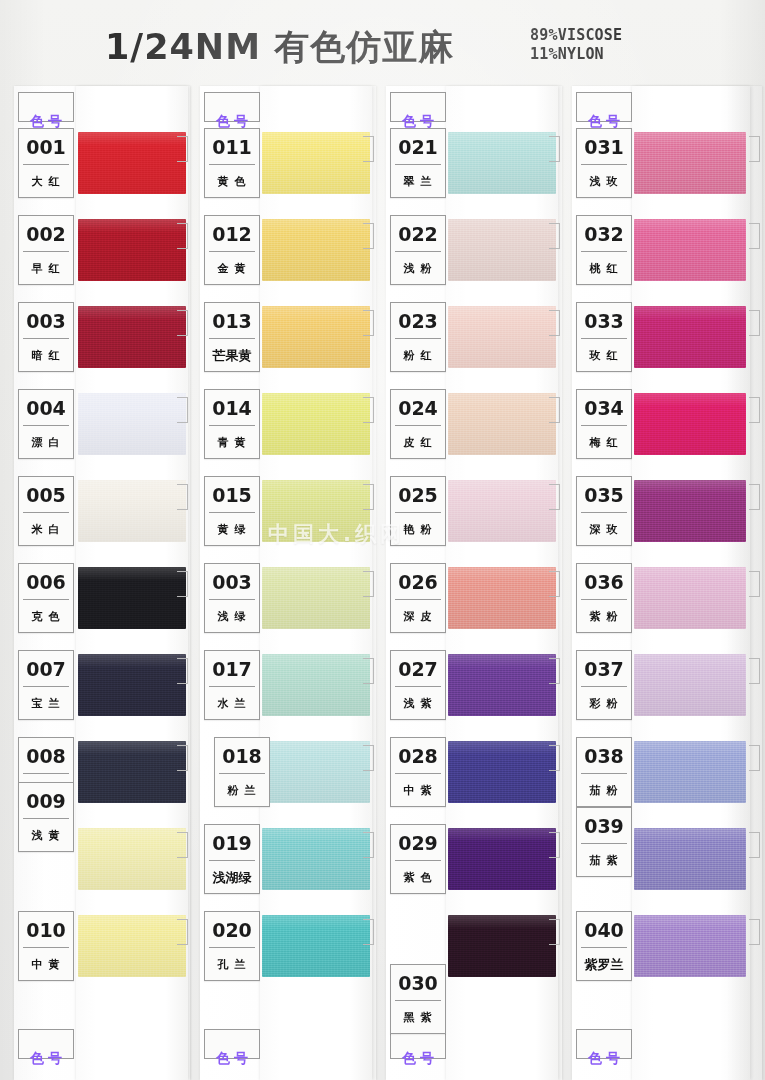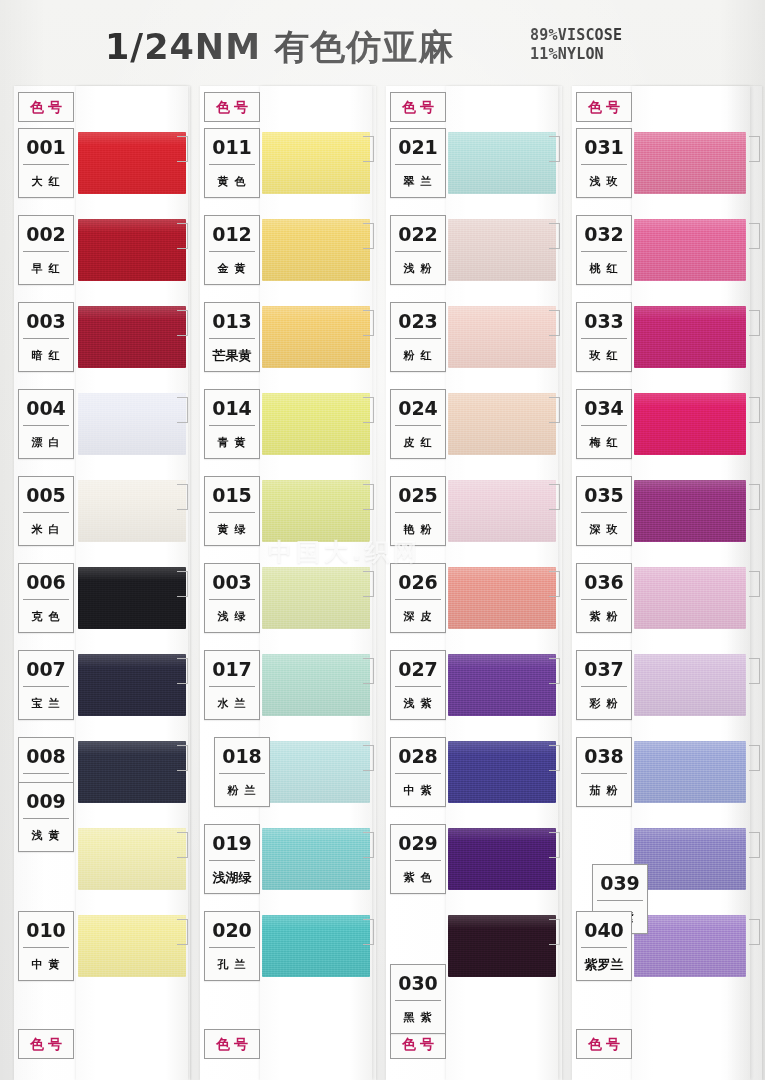--- a/index.html
+++ b/index.html
@@ -86,23 +86,24 @@
   }
   .lbl .name.wide { font-size: 13px; letter-spacing: 0; }
 
   
   .hdrbox {
     position: absolute; width: 56px; height: 30px;
     background: #fbfbfa; border: 1px solid #9a9a9a; z-index: 4;
   }
   .hdrbox span {
     display: block; line-height: 28px; text-align: center;
-    font-size: 14px; font-weight: 700; color: #be185d;
+    font-size: 14px; font-weight: 700; color: #8b5cf6;
     letter-spacing: 4px; text-indent: 4px;
     font-family: "DejaVu Sans", "Liberation Sans", sans-serif;
+    margin-top: 14px;
   }
 
   
   .tick {
     position: absolute; width: 11px; height: 26px;
     border: 1px solid #b9b9b9; border-left: none;
     z-index: 3;
   }
 
   
@@ -119,22 +120,22 @@
     border-radius:1px;
   }
   .swatch::after{
     content:""; position:absolute; inset:0;
     background: linear-gradient(180deg, rgba(255,255,255,.16) 0%, rgba(255,255,255,0) 22%, rgba(0,0,0,.05) 100%);
     border-radius:1px;
   }
 
   
   #watermark {
-    position: absolute; left: 268px; top: 536px;
-    font-size: 24px; font-weight: 700; letter-spacing: 4px;
+    position: absolute; left: 268px; top: 520px;
+    font-size: 21px; font-weight: 700; letter-spacing: 4px;
     color: rgba(255,255,255,.72);
     text-shadow: 0 1px 2px rgba(0,0,0,.08);
     z-index: 5; pointer-events: none; white-space: nowrap;
     font-family: "DejaVu Sans", "Liberation Sans", sans-serif;
   }
 </style>
 </head>
 <body>
 
 <div id="card">
@@ -446,21 +447,21 @@
         </div>
         <div class="tick" style="left: 177px; top: 572px;"></div>
         <div class="swatch" title="037" style="left: 62px; width: 112px; top: 568px; background: rgb(215, 192, 221);"></div>
         <div class="lbl" style="left: 4px; top: 651px;">
           <div class="code">038</div>
           <div class="rule"></div>
           <div class="name">茄 粉</div>
         </div>
         <div class="tick" style="left: 177px; top: 659px;"></div>
         <div class="swatch" title="038" style="left: 62px; width: 112px; top: 655px; background: rgb(158, 168, 216);"></div>
-        <div class="lbl" style="left: 4px; top: 778px; margin-left: 16px;">
+        <div class="lbl" style="left: 4px; top: 721px;">
           <div class="code">039</div>
           <div class="rule"></div>
           <div class="name">茄 紫</div>
         </div>
         <div class="tick" style="left: 177px; top: 746px;"></div>
         <div class="swatch" title="039" style="left: 62px; width: 112px; top: 742px; background: rgb(142, 134, 196);"></div>
         <div class="lbl" style="left: 4px; top: 825px;">
           <div class="code">040</div>
           <div class="rule"></div>
           <div class="name wide">紫罗兰</div>

